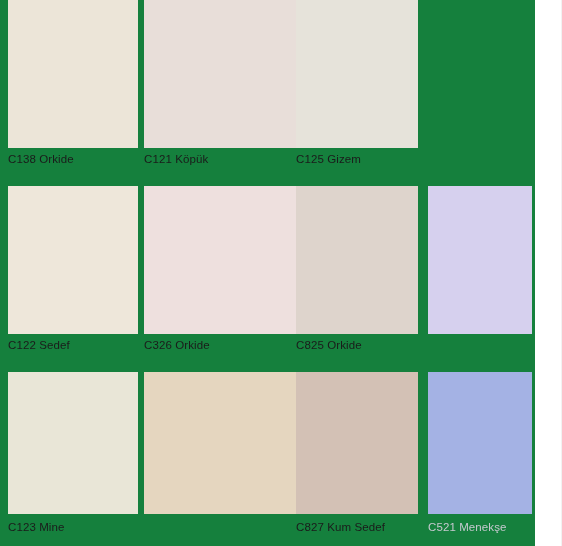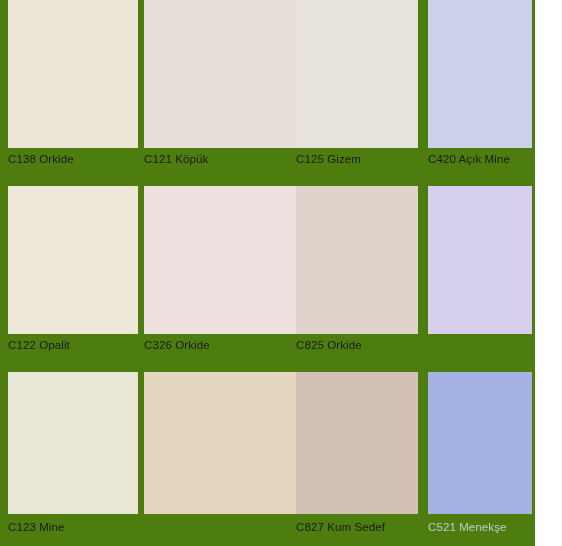--- a/index.html
+++ b/index.html
@@ -12,21 +12,21 @@
     height: 546px;
     overflow: hidden;
     font-family: "Liberation Sans", sans-serif;
     -webkit-font-smoothing: antialiased;
   }
 
   #palette-sheet {
     position: relative;
     width: 562px;
     height: 546px;
-    background: #4d7c0f;
+    background: #15803d;
   }
 
   
   .swatch-grid {
     position: absolute;
     left: 0;
     top: 0;
     width: 535px;
     height: 546px;
   }
@@ -133,32 +133,28 @@
       <div class="swatch-cell col-1">
         <div class="swatch-chip" id="chip-0-1" style="background: rgb(232, 222, 217);"></div>
         <div class="swatch-label">C121 Köpük</div>
       </div>
 
       <div class="swatch-cell col-2">
         <div class="swatch-chip" id="chip-0-2" style="background: rgb(230, 227, 218);"></div>
         <div class="swatch-label">C125 Gizem</div>
       </div>
 
-      <div class="swatch-cell col-3">
-        <div class="swatch-chip" id="chip-0-3" style="background: rgb(204, 210, 234);"></div>
-        <div class="swatch-label">C420 Açık Mine</div>
-      </div>
 
     </div>
 
     <div class="swatch-row row-1">
 
       <div class="swatch-cell col-0">
         <div class="swatch-chip" id="chip-1-0" style="background: rgb(238, 231, 218);"></div>
-        <div class="swatch-label">C122 Opalit</div>
+        <div class="swatch-label">C122 Sedef</div>
       </div>
 
       <div class="swatch-cell col-1">
         <div class="swatch-chip" id="chip-1-1" style="background: rgb(238, 224, 222);"></div>
         <div class="swatch-label">C326 Orkide</div>
       </div>
 
       <div class="swatch-cell col-2">
         <div class="swatch-chip" id="chip-1-2" style="background: rgb(222, 212, 204);"></div>
         <div class="swatch-label">C825 Orkide</div>

